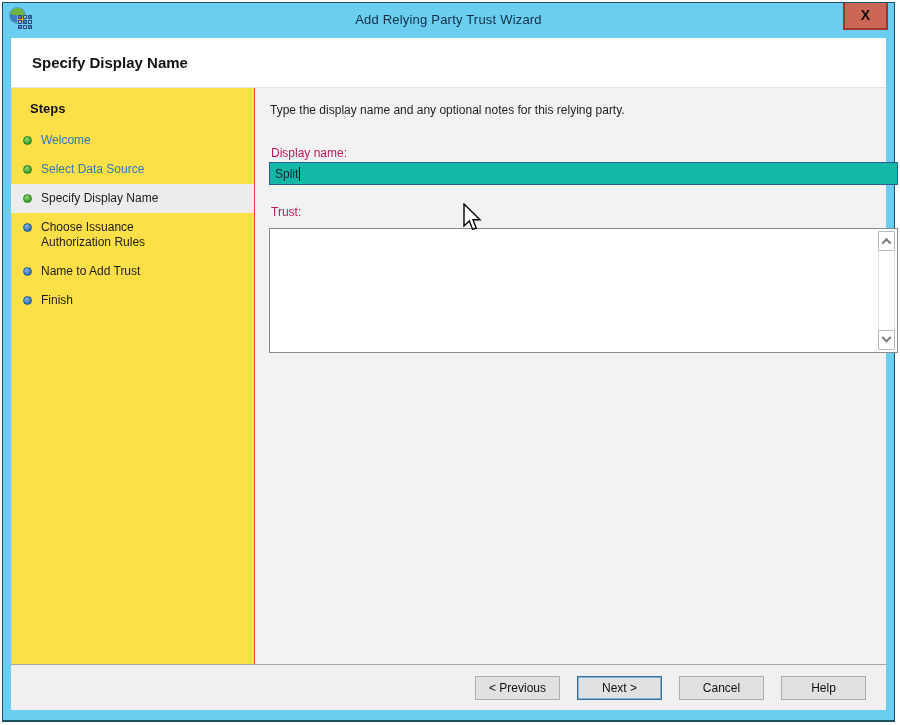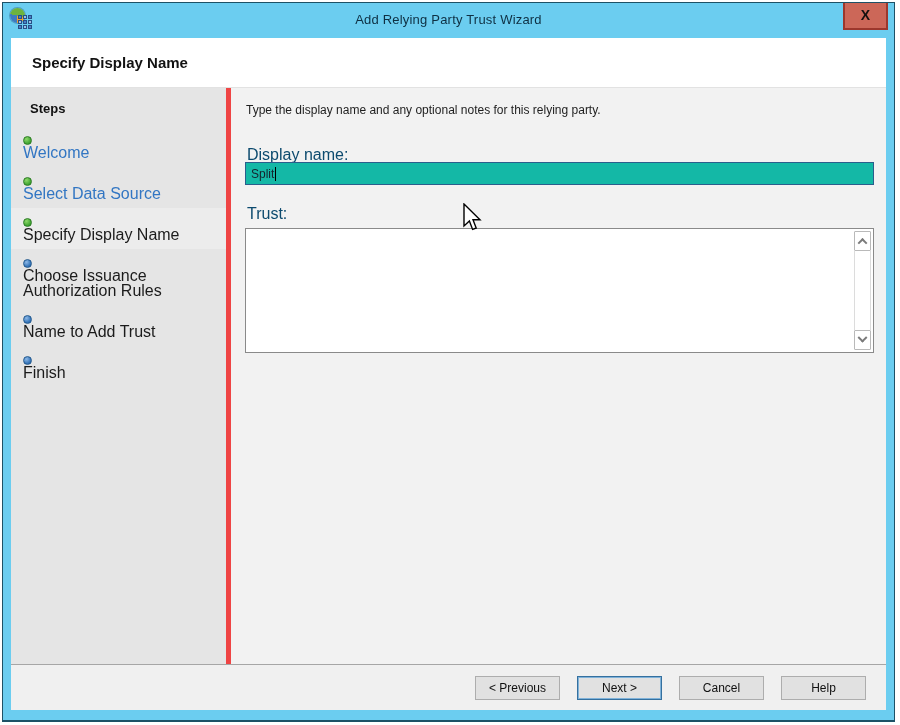--- a/index.html
+++ b/index.html
@@ -30,34 +30,34 @@
     color:#14100f; font-weight:bold; font-size:14px; text-align:center; line-height:25px; cursor:default; }
 
   
   .body-inner { position:absolute; left:8px; right:8px; top:35px; bottom:10px; background:#ffffff; display:flex; flex-direction:column; }
   .page-header { height:50px; background:#ffffff; border-bottom:1px solid #e2e2e2; display:flex; align-items:center; padding-left:21px; }
   .page-header h1 { font-size:15px; font-weight:bold; color:#121212; }
 
   .main-row { flex:1; display:flex; min-height:0; }
 
   
-  .sidebar { width:220px; background:#e5e5e5; border-right:5px solid #ef4444; padding-top:9px; }
+  .sidebar { width:244px; background:#fde047; border-right:1px solid #ef4444; padding-top:9px; }
   .steps-heading { font-size:13px; font-weight:bold; color:#111; padding:4px 0 10px 19px; }
-  .step-item { display:flex; align-items:flex-start; padding:7px 6px 7px 12px; font-size:16px; line-height:15px; color:#1b1b1b;flex-direction:column; }
+  .step-item { display:flex; align-items:flex-start; padding:7px 6px 7px 12px; font-size:12px; line-height:15px; color:#1b1b1b; }
   .step-item.current { background:#ececec; }
   .bullet { flex:0 0 9px; width:9px; height:9px; border-radius:50%; margin:3px 9px 0 0; }
   .bullet.green { background:radial-gradient(circle at 35% 30%, #8fd96a, #3da22f 70%); border:1px solid #2c7c24; }
   .bullet.blue  { background:radial-gradient(circle at 35% 30%, #8db9e8, #2f6fb4 70%); border:1px solid #245a8e; }
   .step-label.link { color:#3276c3; }
   .step-label { max-width:160px; }
 
   
   .content { flex:1; background:#f2f2f2; position:relative; padding:15px 0 0 15px; }
   .instruction { font-size:12px; color:#1e1e1e; }
-  .field-label { font-size:16px; color:#0c4a6e; position:absolute; left:16px; }
+  .field-label { font-size:12px; color:#be185d; position:absolute; left:16px; }
   .lbl-display { top:58px; }
   .lbl-notes { top:117px; }
   .display-input { position:absolute; left:14px; top:74px; width:629px; height:23px;
     background:#14b8a6; border:1px solid #2a5e8c; font-size:12px; color:#16222e;
     display:flex; align-items:center; padding-left:5px; }
   .caret { display:inline-block; width:1px; height:14px; background:#000; margin-left:1px; }
   .notes-box { position:absolute; left:14px; top:140px; width:629px; height:125px;
     background:#fff; border:1px solid #8a8a8a; }
   .scrollcol { position:absolute; top:2px; bottom:2px; right:2px; width:17px; background:#fff; }
   .scr-btn { position:absolute; left:0; width:17px; height:20px; background:#fff; border:1px solid #b9b9b9; border-radius:1px;

